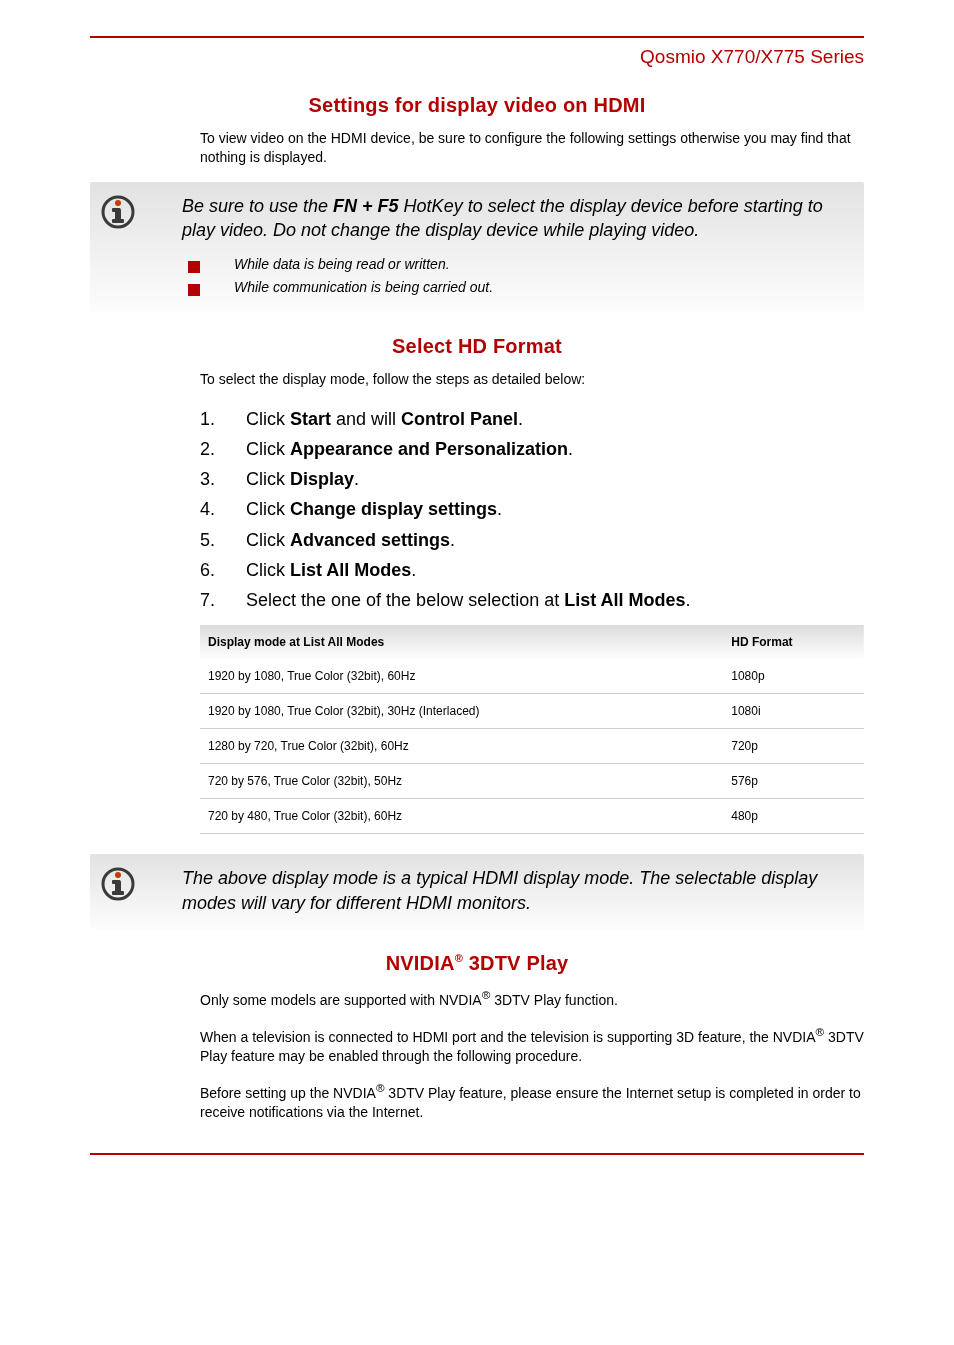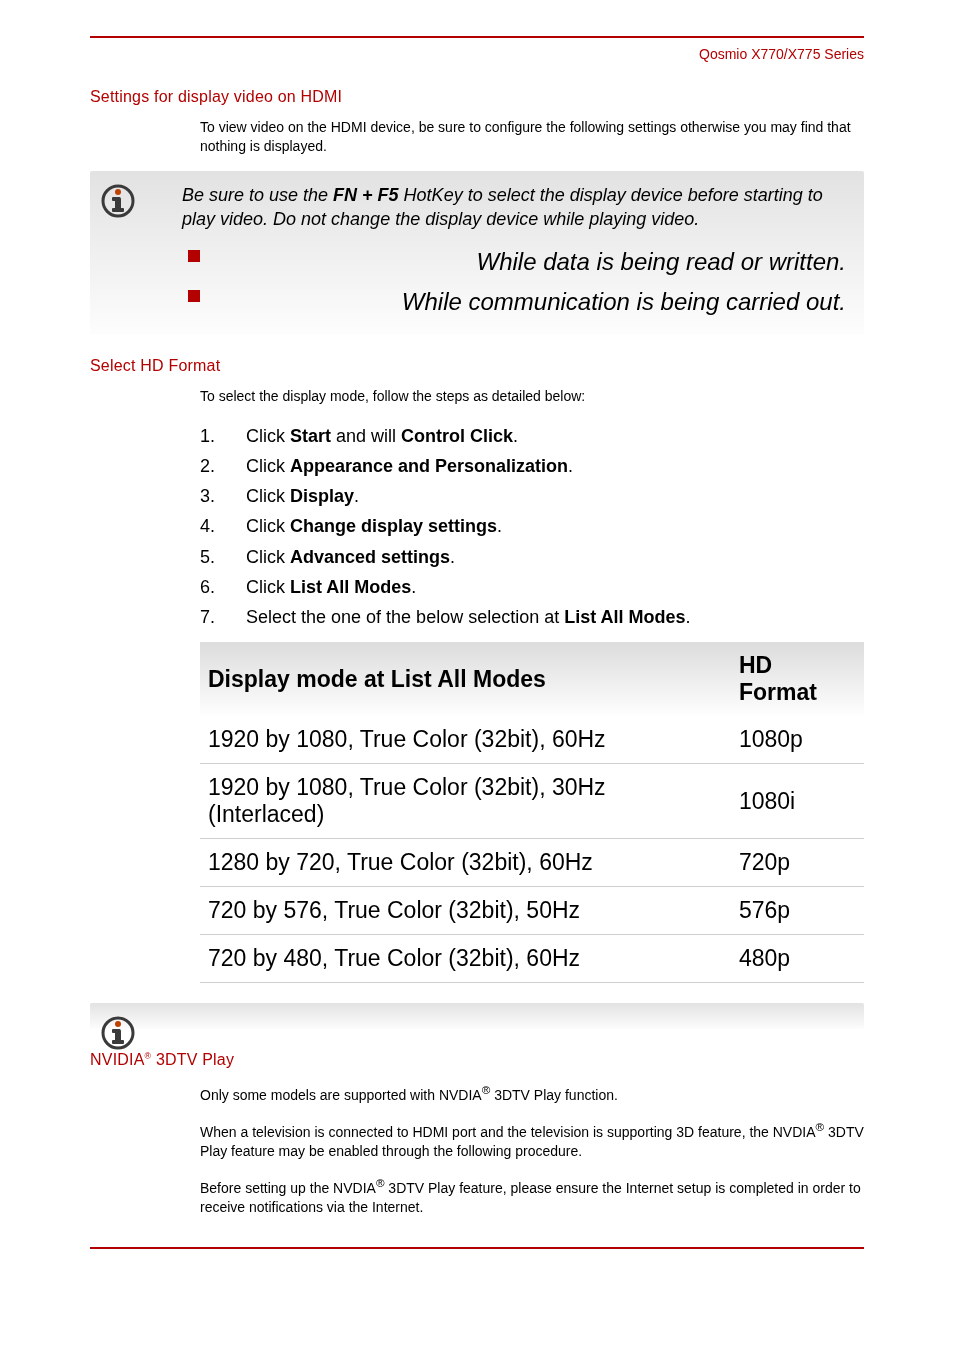--- a/index.html
+++ b/index.html
@@ -1,41 +1,41 @@
 <!DOCTYPE html>
 <html><head>
 <meta charset="utf-8">
 <style>
   * { box-sizing: border-box; margin: 0; padding: 0; }
   html, body { width: 954px; background: #fff; font-family: Arial, Helvetica, sans-serif; color: #000; }
   .page { width: 954px; padding: 0 90px 40px 90px; position: relative; }
   .hr-top { border: none; border-top: 2px solid #b30000; margin: 36px 0 8px 0; }
-  .series-header { text-align: right; color: #b30000; font-size: 14px; margin-bottom: 26px; }
-  .heading-red { color: #b30000; font-weight: normal; font-size: 16px; font-family: Arial, Helvetica, sans-serif; margin: 22px 0 12px 0; letter-spacing: 0.2px; }
+  .series-header { text-align: right; color: #b30000; font-size: 19px; margin-bottom: 26px; }
+  .heading-red { color: #b30000; font-weight: bold; font-size: 20px; font-family: Arial, Helvetica, sans-serif; margin: 22px 0 12px 0; letter-spacing: 0.2px; text-align: center; }
   .heading-red.first { margin-top: 0; }
   .reg { font-size: 0.55em; vertical-align: super; }
   .body-block { margin-left: 110px; }
   .body-p { font-size: 14px; line-height: 1.38; margin-bottom: 14px; }
   .note-grad {
     background: linear-gradient(to bottom, #e2e2e2 0%, #fdfdfd 100%);
     padding: 12px 18px 14px 92px;
     position: relative;
     margin: 6px 0 14px 0;
     border-radius: 2px;
   }
   .note-grad .info-icon { position: absolute; left: 8px; top: 10px; }
   .note-p { font-size: 18px; line-height: 1.38; font-style: italic; margin-bottom: 10px; }
   .note-ul { list-style: none; padding-left: 26px; }
-  .note-ul li { position: relative; font-size: 24px; font-style: italic; line-height: 1.65; padding-left: 26px; text-align: right; }
+  .note-ul li { position: relative; font-size: 14px; font-style: italic; line-height: 1.65; padding-left: 26px; }
   .note-ul li::before { content: ""; position: absolute; left: -20px; top: 8px; width: 12px; height: 12px; background: #b30000; }
   .steps { margin-left: 110px; font-size: 18px; line-height: 1.68; counter-reset: step; list-style: none; margin-bottom: 10px; }
   .steps li { position: relative; padding-left: 46px; }
   .steps li .num { position: absolute; left: 0; width: 30px; }
   strong { font-weight: bold; text-align: right; }
-  .tbl { width: calc(100% - 110px); margin-left: 110px; border-collapse: collapse; font-size: 23px; }
+  .tbl { width: calc(100% - 110px); margin-left: 110px; border-collapse: collapse; font-size: 12px; }
   .tbl thead { background: linear-gradient(to bottom, #dcdcdc, #fefefe); }
   .tbl th { text-align: left; font-weight: bold; padding: 10px 8px; }
   .tbl td { padding: 10px 8px; border-bottom: 1px solid #cfcfcf; }
   .info-icon svg { display: block; }
 </style>
 </head>
 <body>
 
 <div class="page">
   <hr class="hr-top">
@@ -63,21 +63,21 @@
       <li>While data is being read or written.</li>
       <li>While communication is being carried out.</li>
     </ul>
   </div>
 
   <h2 class="heading-red">Select HD Format</h2>
   <div class="body-block">
     <p class="body-p">To select the display mode, follow the steps as detailed below:</p>
   </div>
   <ol class="steps">
-    <li><span class="num">1.</span><span>Click </span><strong>Start</strong><span> and will </span><strong>Control Click</strong><span>.</span></li>
+    <li><span class="num">1.</span><span>Click </span><strong>Start</strong><span> and will </span><strong>Control Panel</strong><span>.</span></li>
     <li><span class="num">2.</span><span>Click </span><strong>Appearance and Personalization</strong><span>.</span></li>
     <li><span class="num">3.</span><span>Click </span><strong>Display</strong><span>.</span></li>
     <li><span class="num">4.</span><span>Click </span><strong>Change display settings</strong><span>.</span></li>
     <li><span class="num">5.</span><span>Click </span><strong>Advanced settings</strong><span>.</span></li>
     <li><span class="num">6.</span><span>Click </span><strong>List All Modes</strong><span>.</span></li>
     <li><span class="num">7.</span><span>Select the one of the below selection at </span><strong>List All Modes</strong><span>.</span></li>
   </ol>
 
   <table class="tbl">
     <thead>
@@ -113,20 +113,21 @@
   <div class="note-grad" style="margin-top:20px;">
     <span class="info-icon">
       <svg width="40" height="40" viewBox="0 0 40 40">
         <circle cx="20" cy="20" r="15" fill="none" stroke="#3a3a3a" stroke-width="3"></circle>
         <circle cx="20" cy="11" r="3" fill="#c04000"></circle>
         <rect x="17" y="16" width="6" height="13" rx="2" fill="#3a3a3a"></rect>
         <rect x="14" y="16" width="8" height="4" rx="1" fill="#3a3a3a"></rect>
         <rect x="14" y="27" width="12" height="4" rx="1" fill="#3a3a3a"></rect>
       </svg>
     </span>
+    <p class="note-p" style="margin-bottom:0;">The above display mode is a typical HDMI display mode. The selectable display modes will vary for different HDMI monitors.</p>
   </div>
 
   <h2 class="heading-red">
     <span>NVIDIA</span><span class="reg">®</span><span> 3DTV Play</span>
   </h2>
   <div class="body-block">
     <p class="body-p">
       <span>Only some models are supported with NVDIA</span><sup>®</sup><span> 3DTV Play function.</span>
     </p>
     <p class="body-p">

